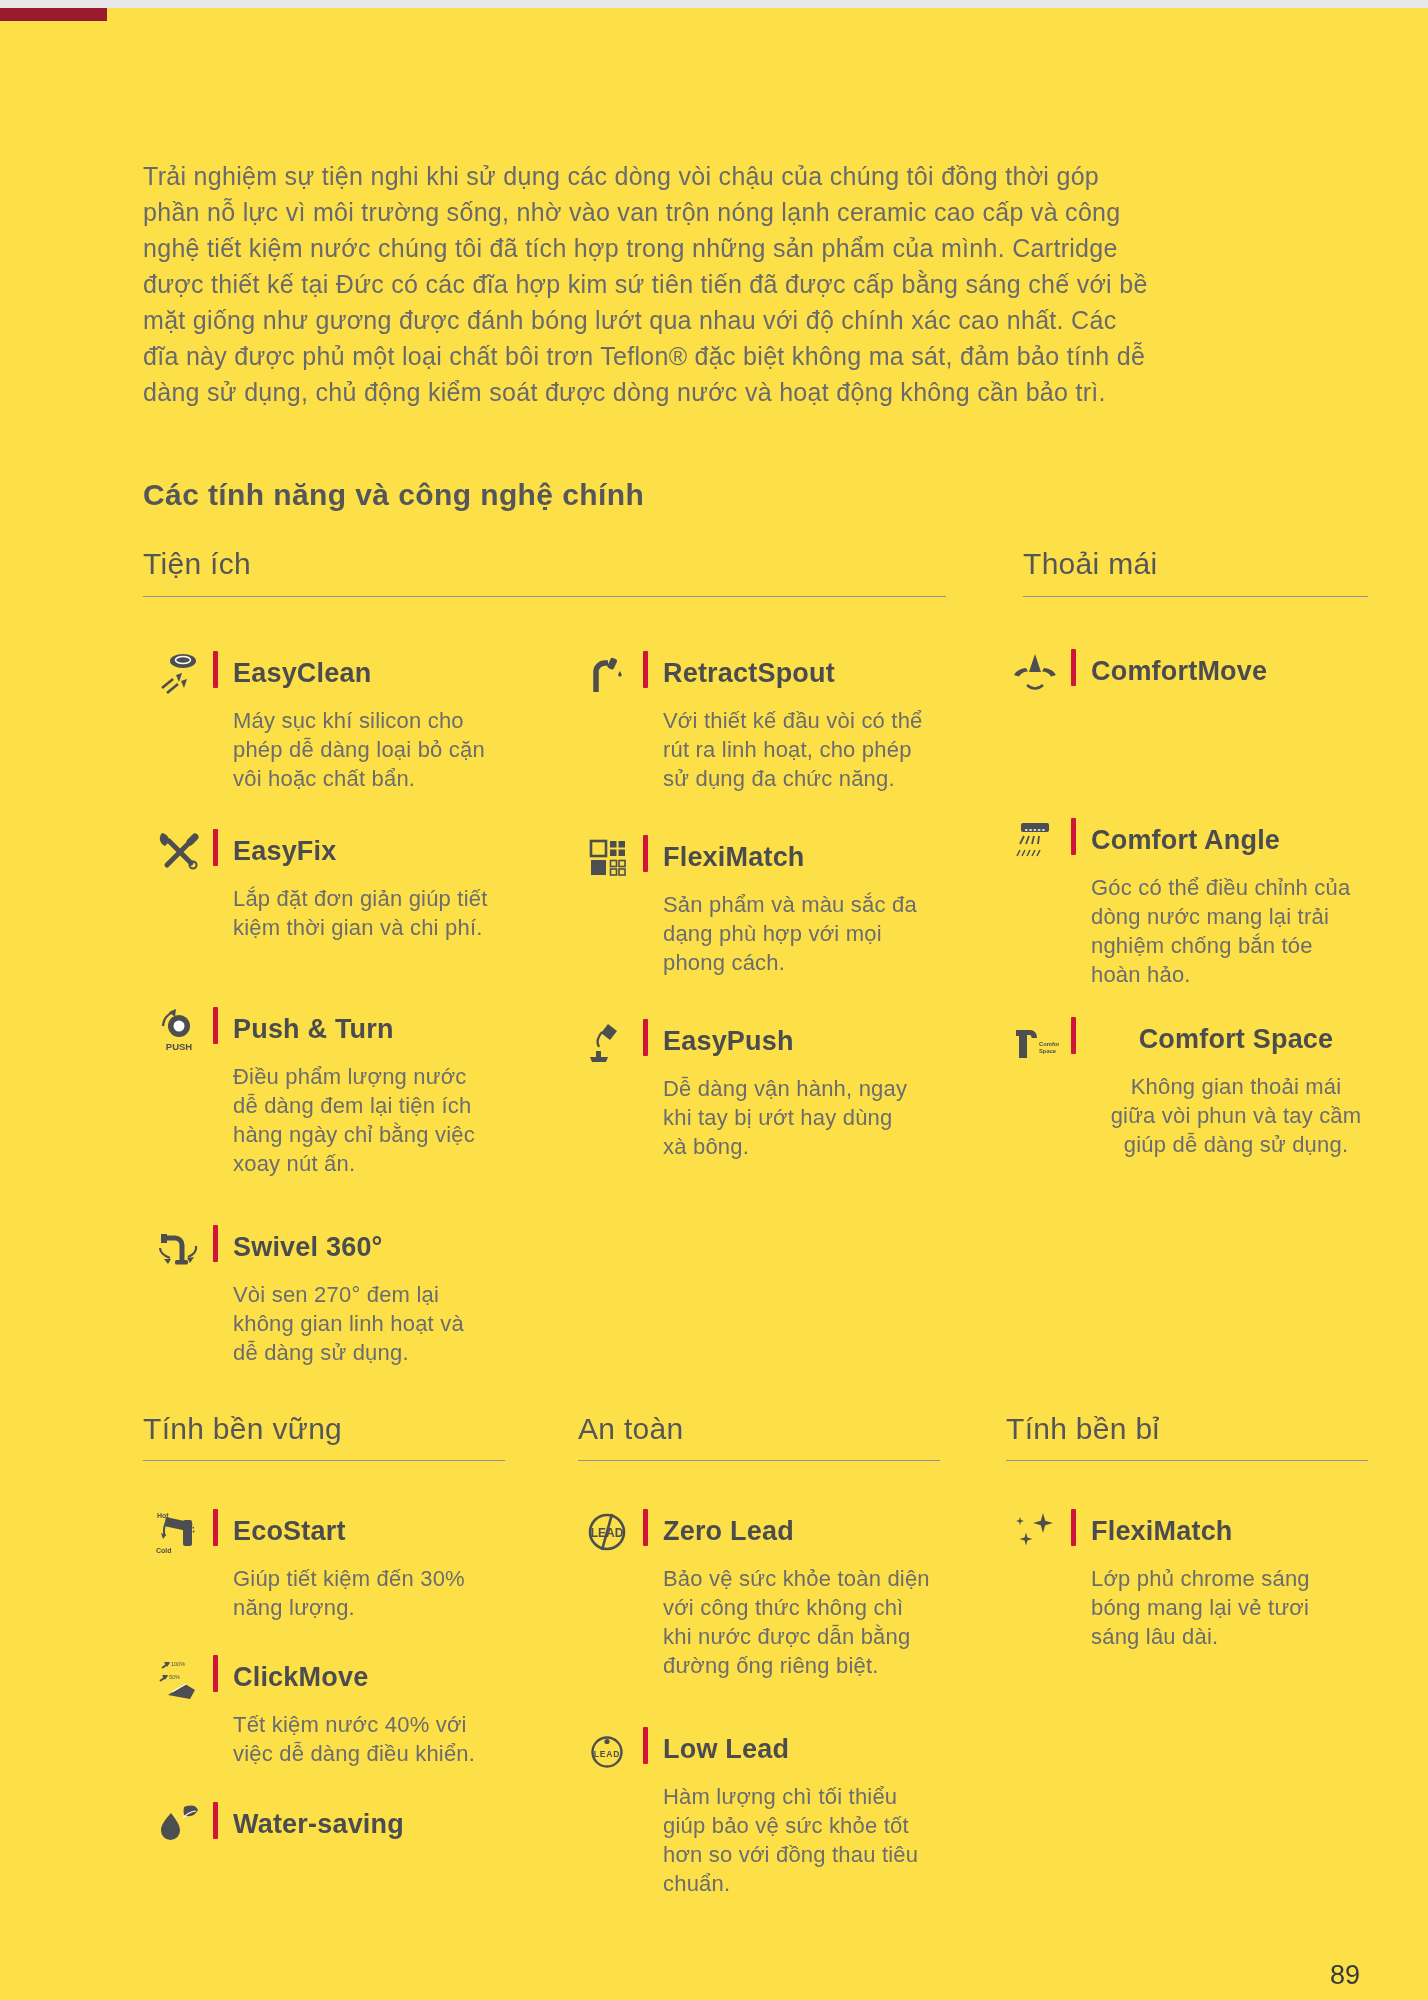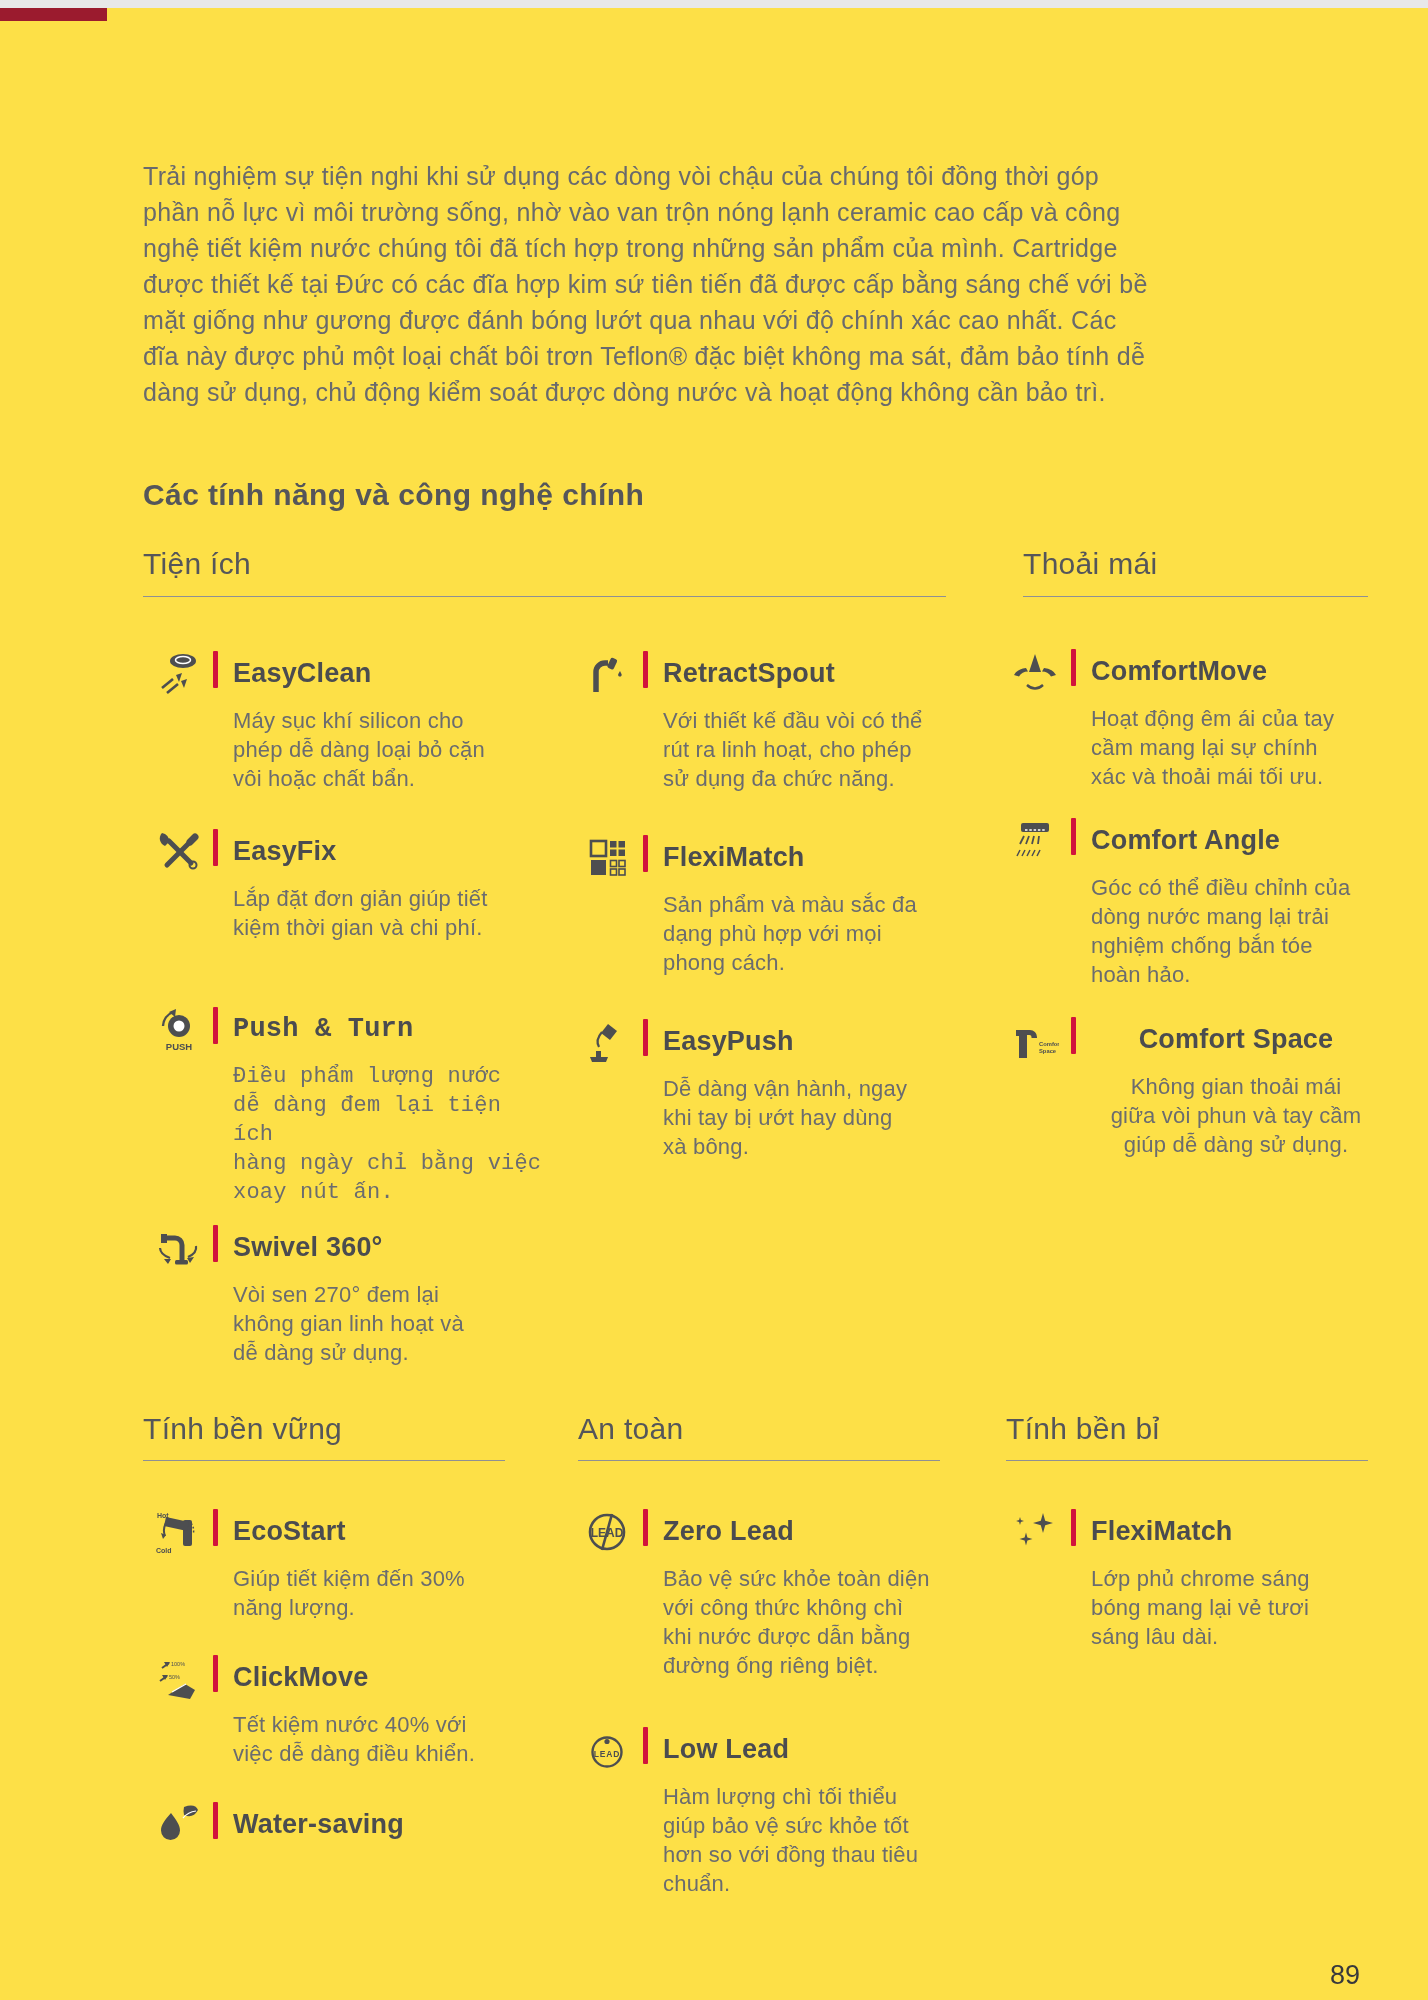--- a/index.html
+++ b/index.html
@@ -144,21 +144,21 @@
       <div class="f-icon" style="left: 150px; top: 994px;">
         <svg viewBox="0 0 48 48" xmlns="http://www.w3.org/2000/svg">
           <circle cx="25" cy="20" r="11" fill="#4d4e50"></circle>
           <circle cx="25" cy="20" r="5.5" fill="#fff"></circle>
           <path d="M9 20 a16 16 0 0 1 10 -14" fill="none" stroke="#4d4e50" stroke-width="2.4"></path>
           <path d="M22 3 l-7 3 6 5 z" fill="#4d4e50"></path>
           <text x="25" y="44" font-size="9.5" font-weight="bold" text-anchor="middle" fill="#4d4e50" font-family="Liberation Sans, sans-serif">PUSH</text>
         </svg>
       </div>
       <div class="f-bar" style="left: 213px; top: 999px; background: rgb(209, 20, 60);"></div>
-      <div class="f-text" style="left: 233px; top: 1004px; font-family: Liberation Mono, monospace;">
+      <div class="f-text" style="left: 233px; top: 1004px;">
         <h3>Push &amp; Turn</h3>
         <p>Điều phẩm lượng nước
 dễ dàng đem lại tiện ích
 hàng ngày chỉ bằng việc
 xoay nút ấn.</p>
       </div>
       <div class="f-icon" style="left: 579px; top: 1006px;">
         <svg viewBox="0 0 48 48" xmlns="http://www.w3.org/2000/svg">
           <path d="M25 6 l9 7 -7 9 -9 -7 z" fill="#4d4e50"></path>
           <path d="M19 14 q-7 8 -3 15" fill="none" stroke="#4d4e50" stroke-width="2.2"></path>
@@ -195,23 +195,20 @@
         <svg viewBox="0 0 48 48" xmlns="http://www.w3.org/2000/svg">
           <path d="M24 6 l6 18 h-12 z" fill="#4d4e50"></path>
           <path d="M15 20 q-9 1 -12 7 l5 1.5 q3 -5 9 -5 z" fill="#4d4e50"></path>
           <path d="M33 20 q9 1 12 7 l-5 1.5 q-3 -5 -9 -5 z" fill="#4d4e50"></path>
           <path d="M16 37 q8 7 16 0" fill="none" stroke="#4d4e50" stroke-width="2.4"></path>
         </svg>
       </div>
       <div class="f-bar" style="left: 1071px; top: 641px; background: rgb(209, 20, 60);"></div>
       <div class="f-text" style="left: 1091px; top: 646px;">
         <h3>ComfortMove</h3>
-        <p>Hoạt động êm ái của tay
-cầm mang lại sự chính
-xác và thoải mái tối ưu.</p>
       </div>
       <div class="f-icon" style="left: 1007px; top: 805px;">
         <svg viewBox="0 0 48 48" xmlns="http://www.w3.org/2000/svg">
           <rect x="10" y="6" width="28" height="9" rx="2" fill="#4d4e50"></rect>
           <path d="M14 13 h20" stroke="#fff" stroke-width="1.4" stroke-dasharray="2.5 1.8"></path>
           <path d="M13 19 l-4 8 M18 19 l-3 8 M23 19 l-2 8 M28 19 l-1 8" stroke="#4d4e50" stroke-width="1.8"></path>
           <path d="M9 33 l-3 6 M14 33 l-3 6 M19 33 l-3 6 M24 33 l-3 6 M29 33 l-3 6" stroke="#4d4e50" stroke-width="1.5"></path>
         </svg>
       </div>
       <div class="f-bar" style="left: 1071px; top: 810px; background: rgb(209, 20, 60);"></div>

